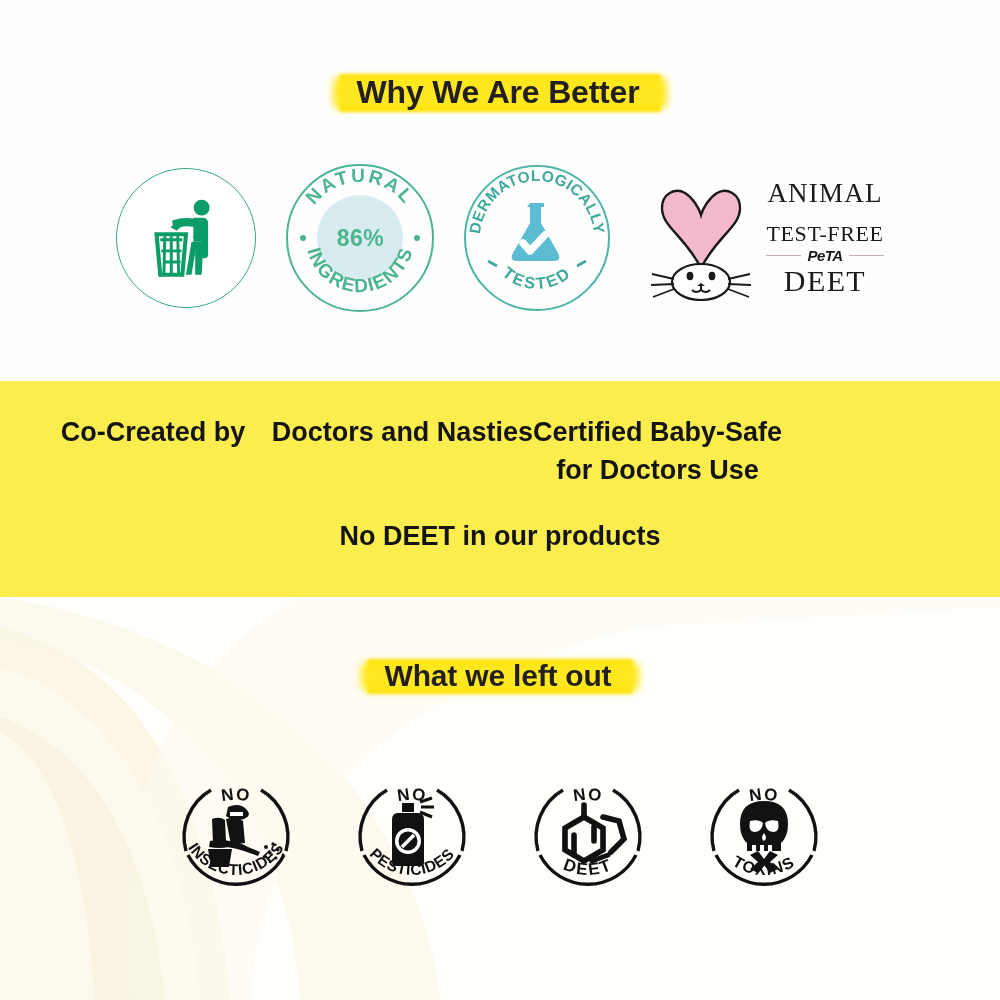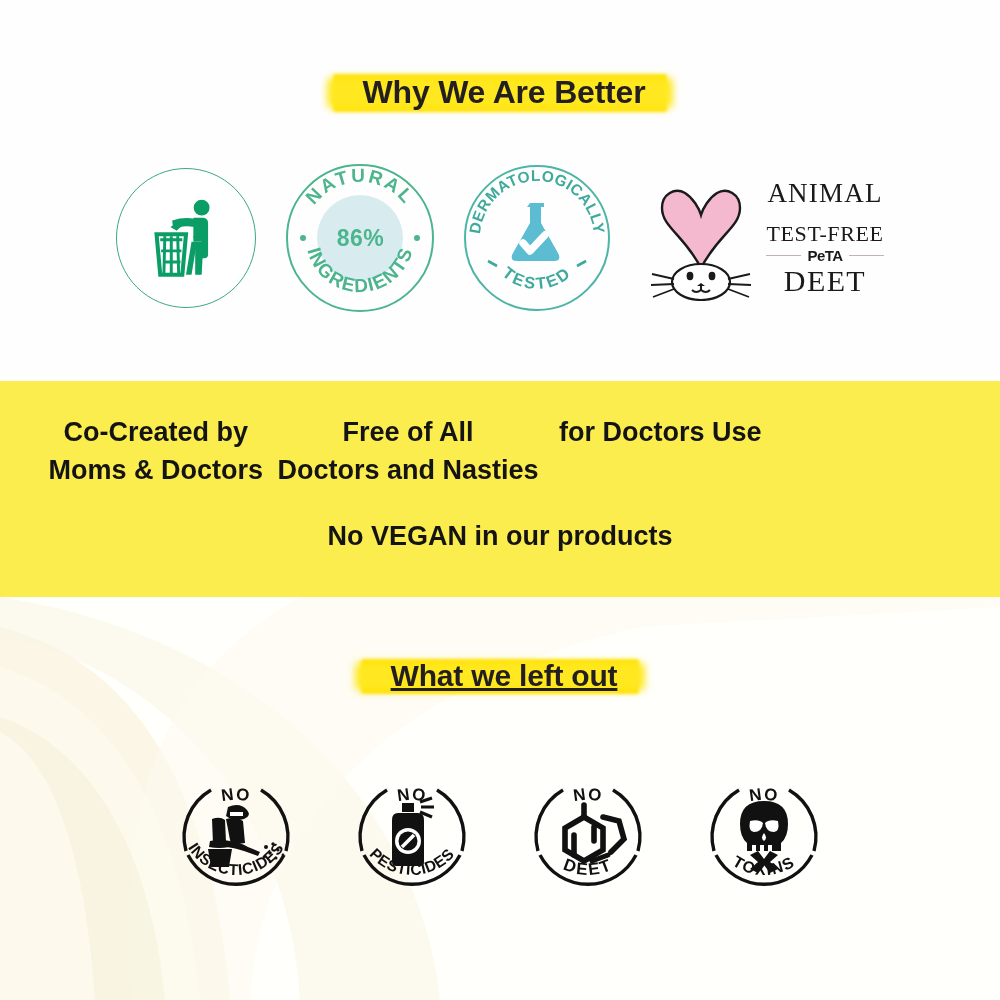--- a/index.html
+++ b/index.html
@@ -19,38 +19,38 @@
     position:absolute; left:0; top:0; width:1000px; height:381px;
     background:#fefefe;
   }
 
   
   .heading-wrap { position:absolute; width:100%; text-align:center; }
   .heading {
     display:inline-block; position:relative;
     font-size:32px; font-weight:bold; color:#231f20;
     letter-spacing:-0.2px; white-space:nowrap;
-    padding:4px 22px 6px 30px;
+    padding:4px 22px 6px 18px;
   }
   .heading .hl {
     position:absolute; left:0; top:4px; right:0; bottom:5px;
     background:#ffe000;
     border-radius:3px;
     filter:blur(1.4px);
     z-index:0;
   }
   .heading .hl:after{
     content:""; position:absolute; left:-6px; top:3px; right:-6px; bottom:3px;
     background:#ffe81f; filter:blur(3.5px); border-radius:6px;
   }
   .heading .txt { position:relative; z-index:2; }
 
   #h1wrap { top:70px; }
   #h2wrap { top:655px; }
-  #h2wrap .heading { font-size:30px;text-decoration:underline; }
+  #h2wrap .heading { font-size:30px; }
 
   
   .badge-row-1 {
     position:absolute; left:0; top:160px; width:1000px; height:155px;
     display:flex; align-items:center; justify-content:center; gap:30px;
   }
   .badge { position:relative; flex:0 0 auto; }
 
   .ring-badge {
     width:140px; height:140px; border-radius:50%;
@@ -92,21 +92,21 @@
     font-family:"Liberation Serif", serif; color:#1a1a1a;
     line-height:1.0;
   }
   .peta-text .l1 { font-size:27px; letter-spacing:1.2px; }
   .peta-text .l2 { font-size:22px; letter-spacing:0.6px; margin-top:16px; }
   .peta-mid {
     display:flex; align-items:center; width:100%; margin:3px 0 2px 0;
   }
   .peta-mid .bar { flex:1; height:1px; background:#c9aeb3; }
   .peta-mid .word {
-    font-weight:bold; font-size:15px; padding:0 6px;
+    font-style:italic; font-weight:bold; font-size:15px; padding:0 6px;
     font-family:"Liberation Sans", sans-serif; letter-spacing:-0.5px;
   }
   .peta-text .l3 { font-size:30px; letter-spacing:1.4px; margin-top:1px; }
 
   
   .sec-yellow {
     position:absolute; left:0; top:381px; width:1000px; height:216px;
     background:#fced4f;
   }
   .yellow-cols {
@@ -248,36 +248,35 @@
       </div>
 
     </div>
   </div>
 
   <div class="sec-yellow">
     <div class="yellow-cols">
 
       <div class="yc">
         <div class="line">Co-Created by</div>
-        <div class="line">Moms &amp; Doctors</div>
       </div>
 
       <div class="yc">
-        <div class="line">Free of All</div>
         <div class="line">Doctors and Nasties</div>
       </div>
 
       <div class="yc">
+        <div class="line">Certified Baby-Safe</div>
         <div class="line">for Doctors Use</div>
       </div>
 
     </div>
 
     <div class="yellow-single">
-      <div class="line">No VEGAN in our products</div>
+      <div class="line">No DEET in our products</div>
     </div>
   </div>
 
   <div class="sec-bottom">
     <svg class="swirl" viewBox="0 0 1000 403" preserveAspectRatio="none">
       <rect width="1000" height="403" fill="#fffffb"></rect>
       <path d="M0,30 C120,60 210,170 230,403 L0,403 Z" fill="#f9f3df" opacity="0.75"></path>
       <path d="M0,70 C100,100 180,200 200,403 L0,403 Z" fill="#fdf9ec" opacity="0.9"></path>
       <path d="M0,0 C260,40 420,210 440,403 L300,403 C290,220 170,70 0,40 Z" fill="#faf5e3" opacity="0.55"></path>
       <path d="M250,403 C260,230 380,90 640,30 L1000,10 L1000,0 L300,0 C140,90 120,240 130,403 Z" fill="#fdfaf0" opacity="0.6"></path>

